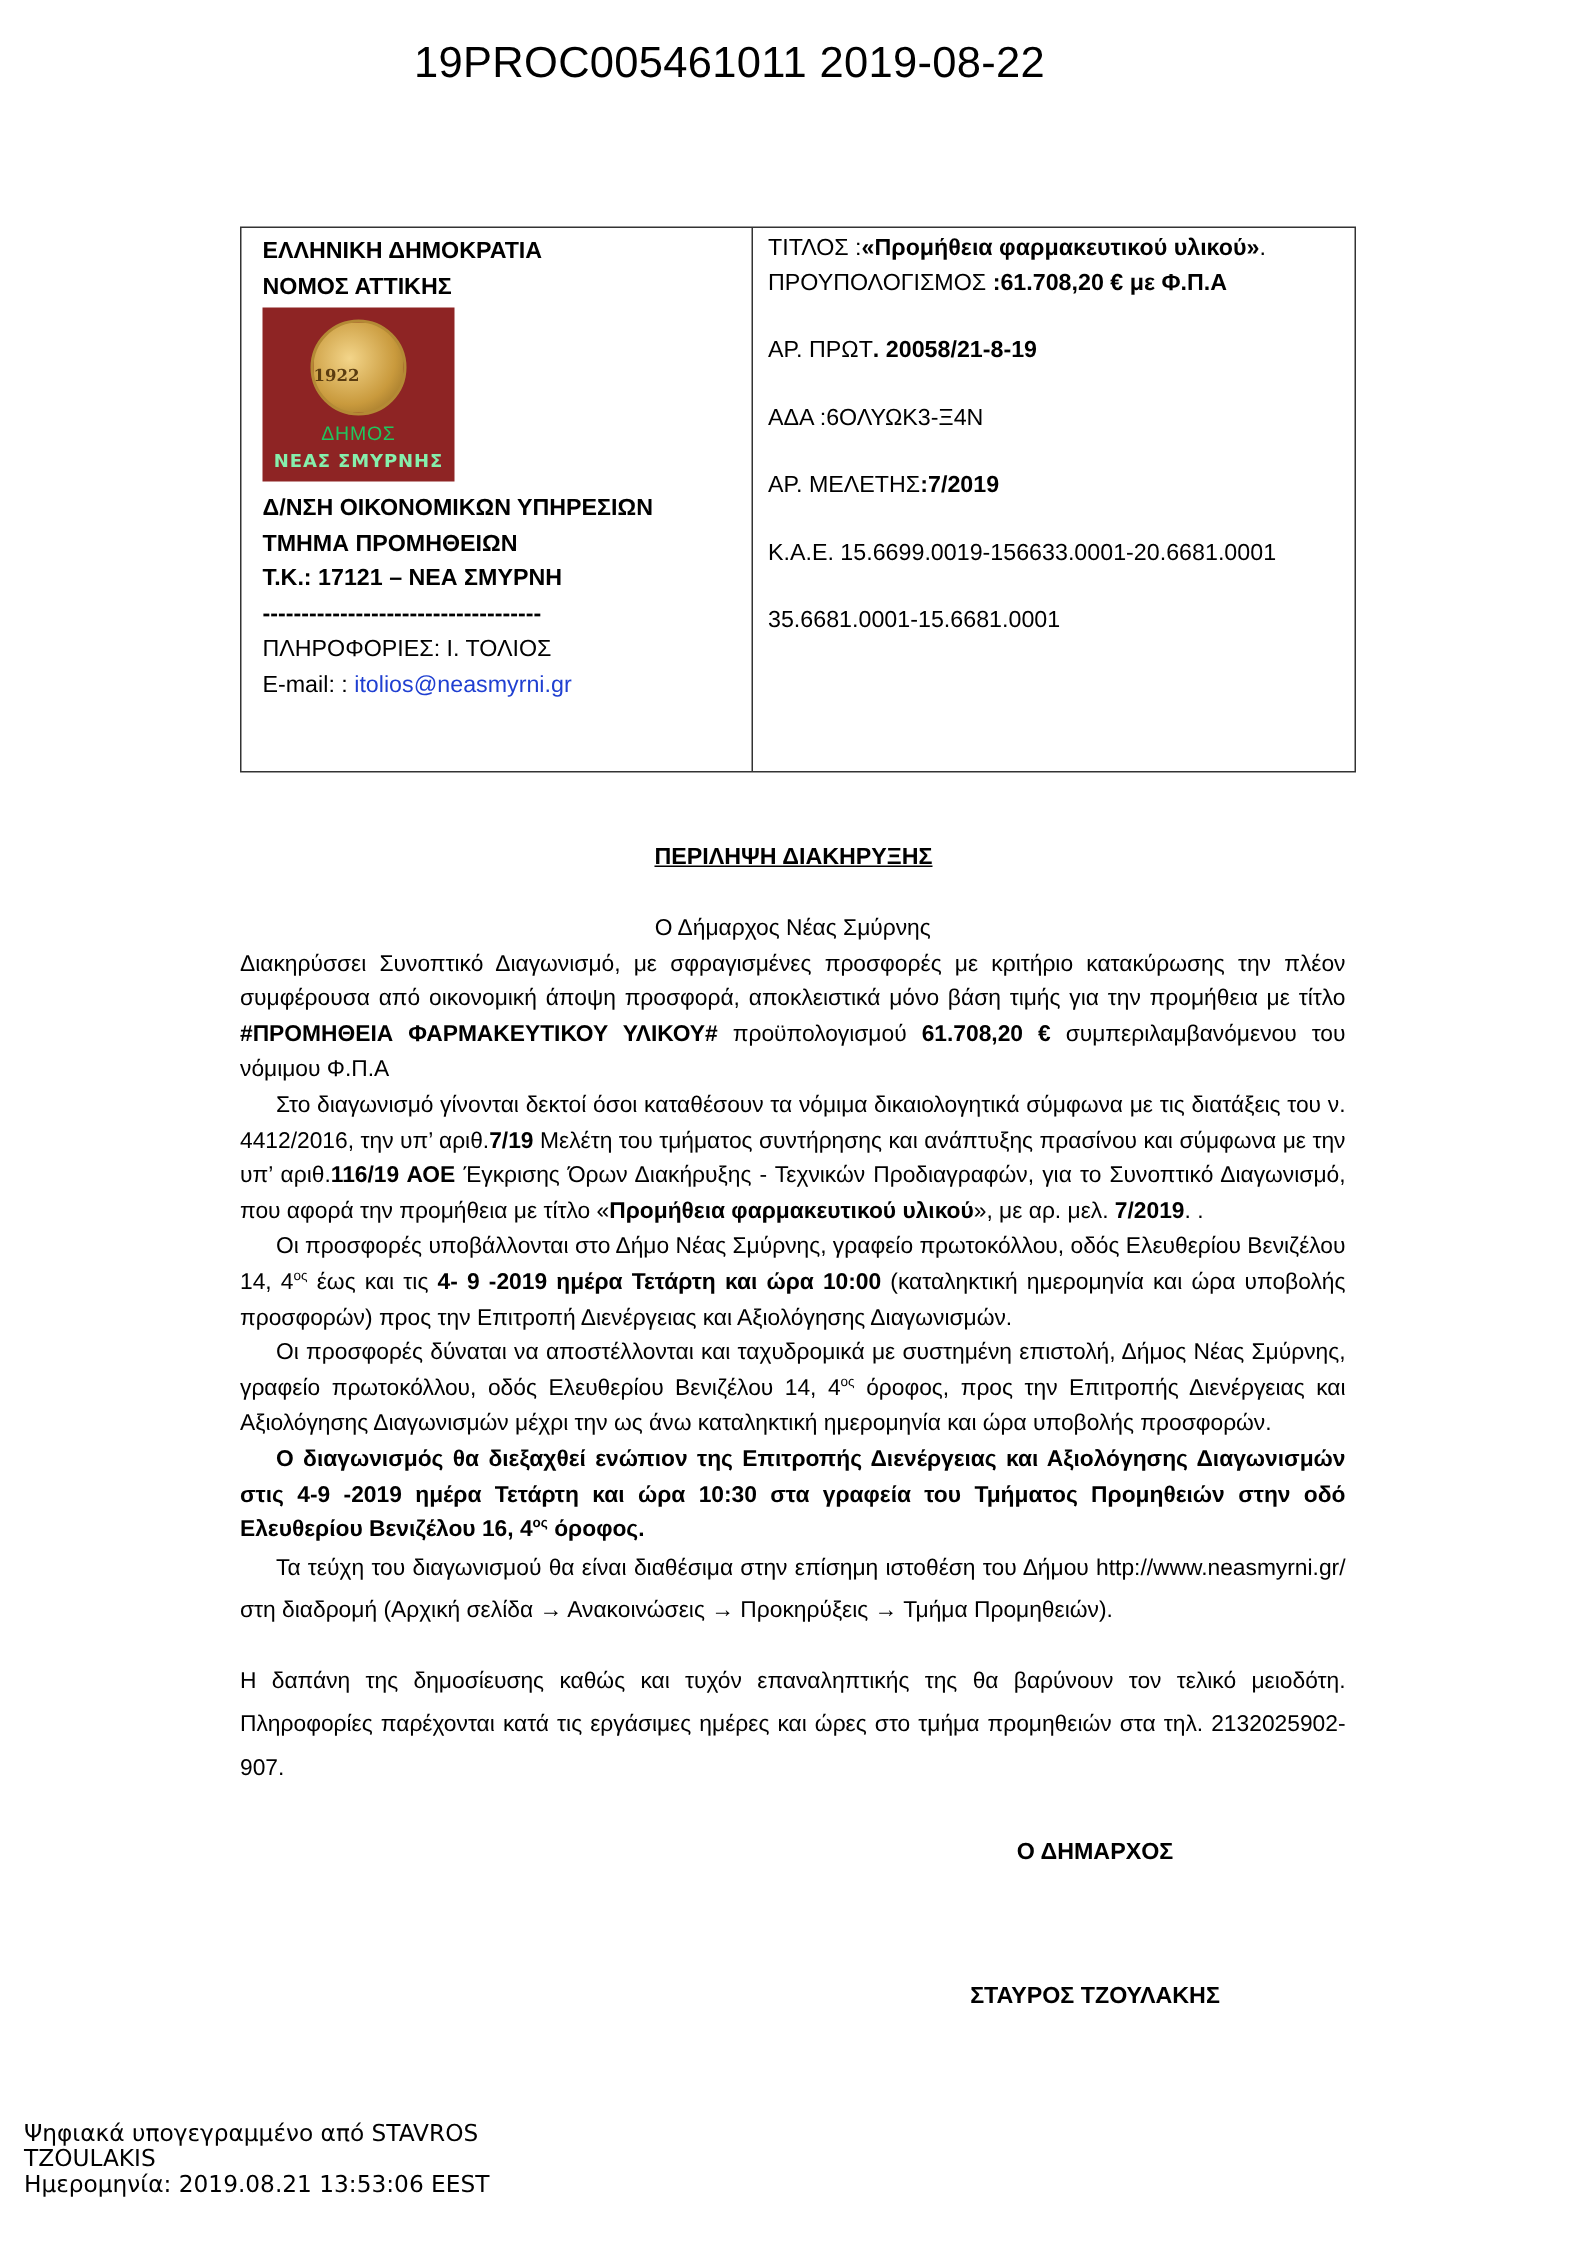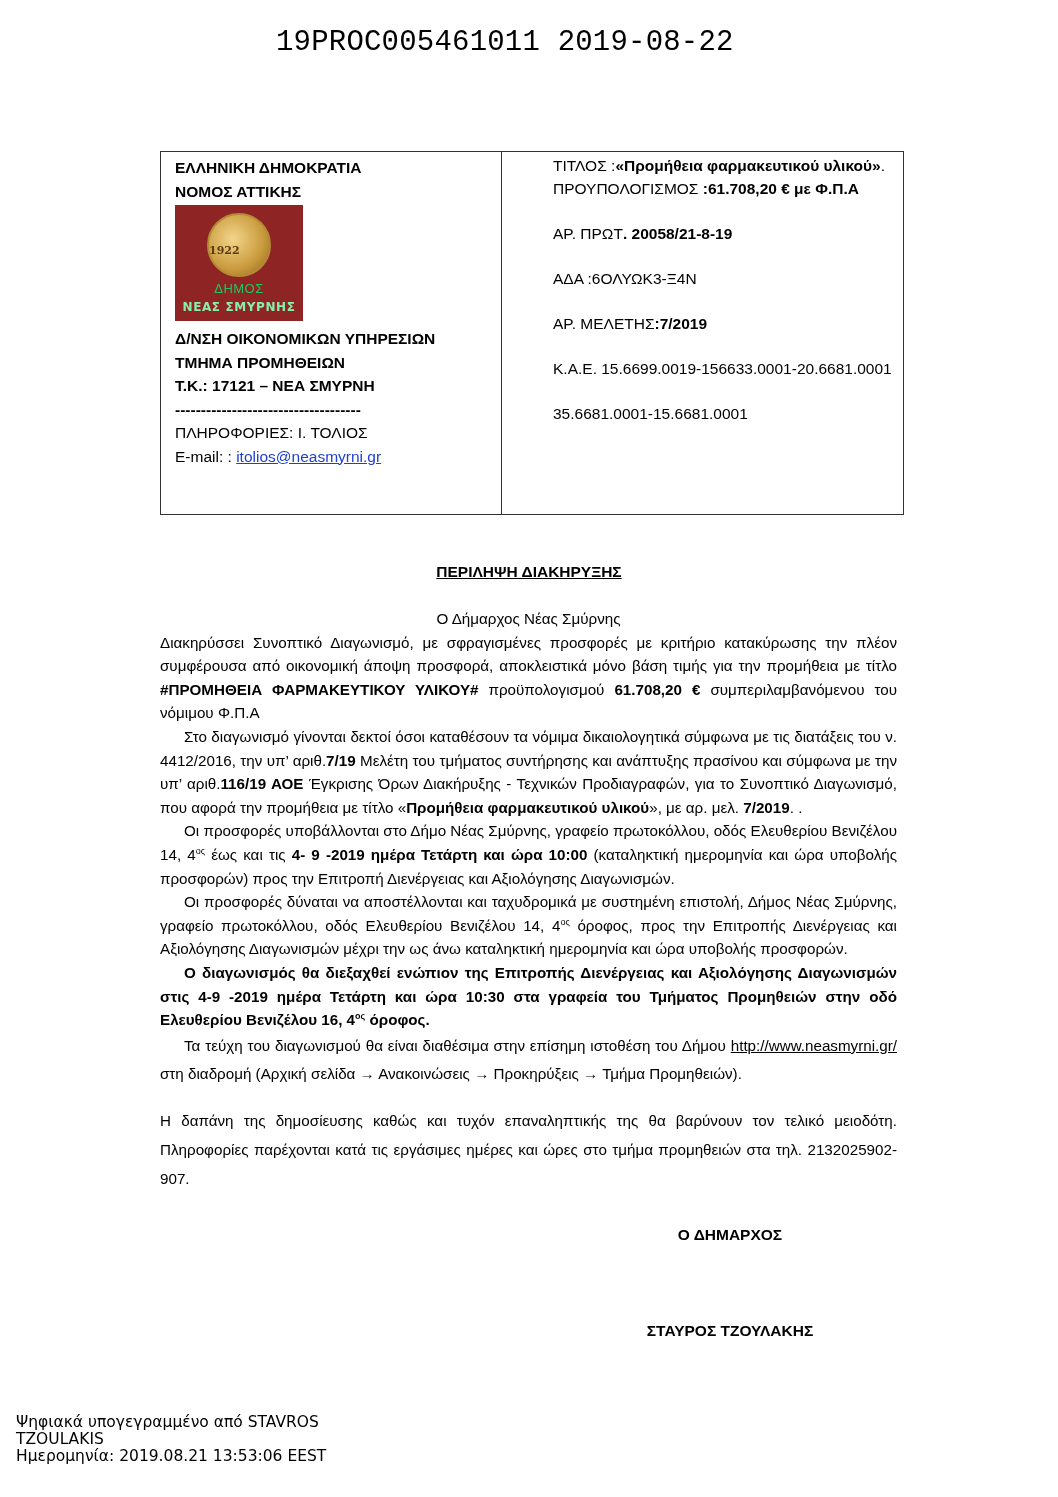--- a/index.html
+++ b/index.html
@@ -1,27 +1,27 @@
 <!DOCTYPE html>
 <html><head>
 <meta charset="utf-8">
 <style>
   html, body { margin: 0; padding: 0; background: #ffffff; }
   body { width: 1058px; height: 1497px; position: relative; overflow: hidden; color: #000; }
-  .stamp-header { position: absolute; left: 276px; top: 26px; font-family: Liberation Mono, monospace; font-size: 29px; letter-spacing: 0.2px; }
-  .hdr-table { position: absolute; left: 160px; top: 151px; width: 744px; height: 364px; border: 1px solid #333; display: flex; box-sizing: border-box; gap: 41px; }
+  .stamp-header { position: absolute; left: 276px; top: 26px; font-family: Liberation Sans, sans-serif; font-size: 29px; letter-spacing: 0.2px; }
+  .hdr-table { position: absolute; left: 160px; top: 151px; width: 744px; height: 364px; border: 1px solid #333; display: flex; box-sizing: border-box; }
   .hdr-left { width: 341px; border-right: 1px solid #333; padding: 4px 0 0 14px; box-sizing: border-box; font-family: "Liberation Sans", sans-serif; font-size: 15.5px; line-height: 23.5px; }
   .hdr-right { flex: 1; padding: 2px 0 0 10px; box-sizing: border-box; font-family: "Liberation Sans", sans-serif; font-size: 15.5px; line-height: 23px; }
   .b { font-weight: bold; }
   .logo { width: 128px; height: 116px; background: #8e2424; margin: 2px 0 6px 0; position: relative; }
   .coin { position: absolute; left: 32px; top: 8px; width: 64px; height: 64px; border-radius: 50%; background: radial-gradient(circle at 40% 40%, #f3d58a, #c99a3d 60%, #8a6420); border: 2px solid #b48a35; box-sizing: border-box; }
   .coin-year { position: absolute; left: 0; right: 0; top: 24px; text-align: left; font-family: "DejaVu Serif", serif; font-size: 11px; color: #5a3c10; font-weight: bold; }
   .logo-l1 { position: absolute; left: 0; right: 0; top: 76px; text-align: center; color: #22c55e; font-family: "Liberation Sans", sans-serif; font-size: 13px; letter-spacing: 0.5px; line-height: 16px; }
   .logo-l2 { position: absolute; left: 0; right: 0; top: 94px; text-align: center; color: #86efac; font-family: "DejaVu Sans", sans-serif; font-weight: bold; font-size: 12px; letter-spacing: 0.6px; line-height: 16px; }
-  .link { color: #1f3fd1; text-decoration: underline; }
+  .link { color: #1f3fd1; }
   .gap { height: 22px; }
   .rline { margin-bottom: 22px; }
   .doc { position: absolute; left: 160px; width: 737px; font-family: "Liberation Sans", sans-serif; font-size: 15.2px; line-height: 23.6px; text-align: justify; }
   .title { position: absolute; left: 0; width: 1058px; top: 563px; text-align: center; font-family: "Liberation Sans", sans-serif; font-weight: bold; font-size: 15.5px; text-decoration: underline; }
   .center { text-align: center; }
   .indent { text-indent: 24px; }
   .p { margin: 0; }
   sup { font-size: 9px; line-height: 0; margin-top: 24px; }
   .sig { position: absolute; font-family: "Liberation Sans", sans-serif; font-weight: bold; font-size: 15.5px; text-align: center; width: 260px; left: 600px; }
   .digsig { position: absolute; left: 16px; top: 1414px; font-family: "DejaVu Sans", sans-serif; font-size: 15.5px; line-height: 17px; }

